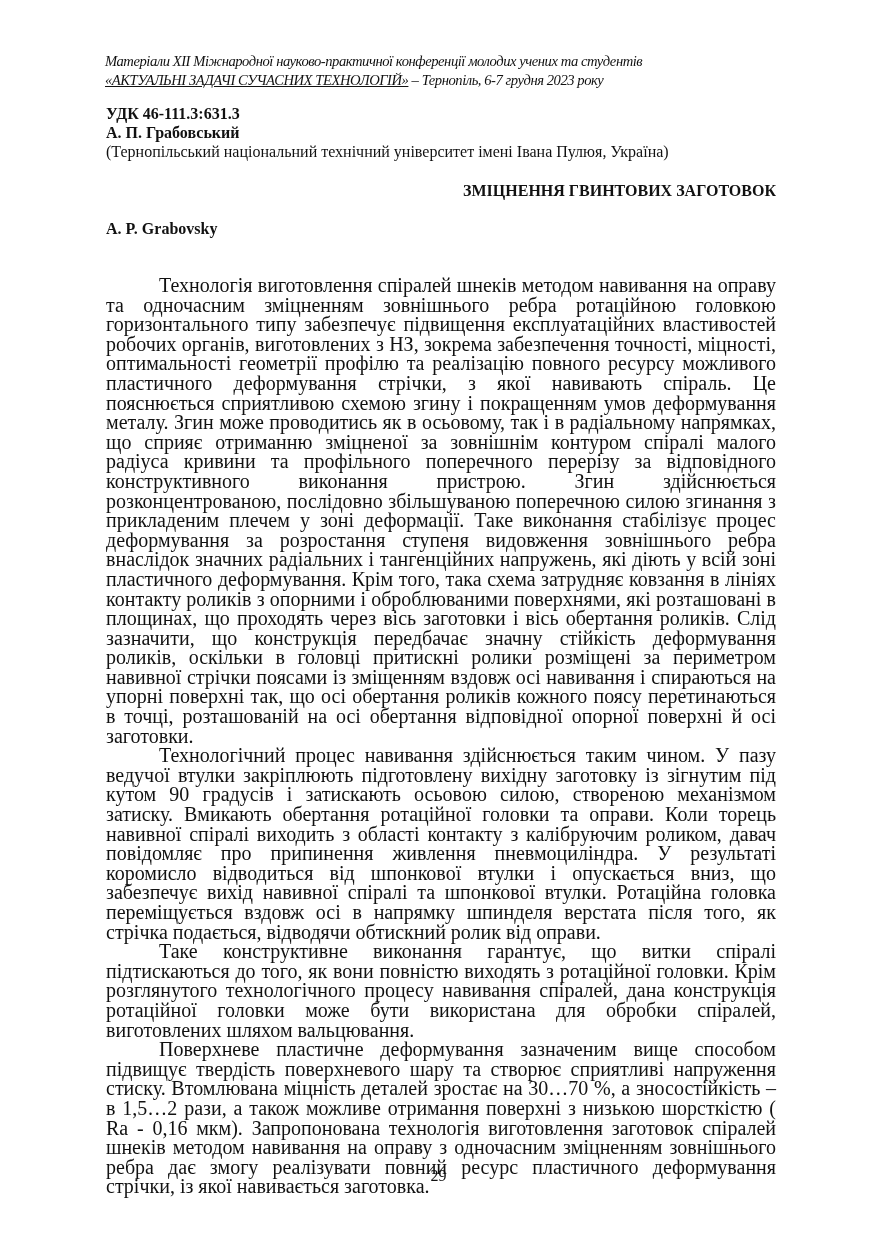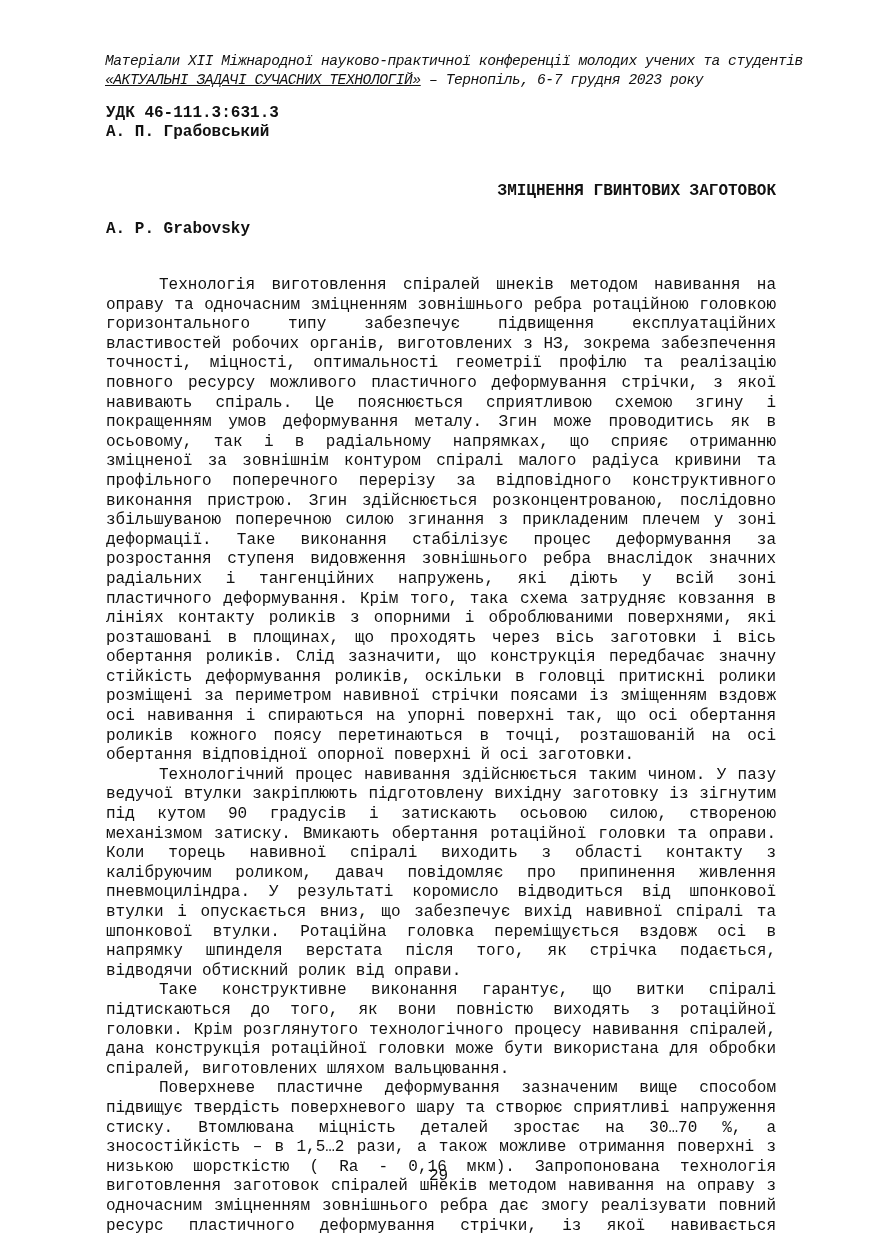--- a/index.html
+++ b/index.html
@@ -1,43 +1,44 @@
 <!DOCTYPE html>
 <html><head>
   <meta charset="utf-8">
   <style>
     html, body { margin: 0; padding: 0; background: #ffffff; }
     body { width: 877px; height: 1240px; position: relative; overflow: hidden; color: #111; }
-    .page { position: absolute; left: 0; top: 0; width: 877px; height: 1240px; font-family: Liberation Mono, monospace; }
+    .page { position: absolute; left: 0; top: 0; width: 877px; height: 1240px; font-family: Liberation Serif, serif; }
     .header { position: absolute; left: 105px; top: 52px; width: 672px; font-style: italic; font-size: 14.6px; line-height: 19px; letter-spacing: -0.45px; }
     .header .l1 { text-align: left; white-space: nowrap; }
     .header .l2 { text-align: left; white-space: nowrap; }
     .header .l2 .conf { text-decoration: underline; }
     .meta { position: absolute; left: 106px; top: 104px; width: 672px; font-size: 16px; line-height: 19px; }
     .udk, .author { font-weight: bold; }
     .affil { white-space: nowrap; }
     .title-uk { position: absolute; left: 106px; top: 182px; width: 670px; text-align: right; font-weight: bold; font-size: 16px; }
     .author-en { position: absolute; left: 106px; top: 220px; font-weight: bold; font-size: 16px; }
     .title-en { position: absolute; left: 106px; top: 240px; width: 670px; text-align: center; font-weight: bold; font-size: 16px; }
-    .body { position: absolute; left: 106px; top: 276px; width: 670px; font-size: 16px; line-height: 19.6px; }
+    .body { position: absolute; left: 106px; top: 276px; width: 670px; font-size: 20px; line-height: 19.6px; }
     .body p { margin: 0; text-align: justify; text-indent: 53px; hyphens: none; }
     .pagenum { position: absolute; left: 0; top: 1167px; width: 877px; text-align: center; font-size: 16px; }
   </style>
 </head>
 <body>
 
 <div class="page">
   <div class="header">
     <div class="l1">Матеріали XII Міжнародної науково-практичної конференції молодих учених та студентів</div>
     <div class="l2"><span class="conf">«АКТУАЛЬНІ ЗАДАЧІ СУЧАСНИХ ТЕХНОЛОГІЙ»</span><span> – Тернопіль, 6-7 грудня 2023 року</span></div>
   </div>
 
   <div class="meta">
     <div class="udk">УДК 46-111.3:631.3</div>
     <div class="author">А. П. Грабовський</div>
+    <div class="affil">(Тернопільський національний технічний університет імені Івана Пулюя, Україна)</div>
   </div>
 
   <div class="title-uk">ЗМІЦНЕННЯ ГВИНТОВИХ ЗАГОТОВОК</div>
   <div class="author-en">A. P. Grabovsky</div>
 
   <div class="body">
     <p>Технологія виготовлення спіралей шнеків методом навивання на оправу та одночасним зміцненням зовнішнього ребра ротаційною головкою горизонтального типу забезпечує підвищення експлуатаційних властивостей робочих органів, виготовлених з НЗ, зокрема забезпечення точності, міцності, оптимальності геометрії профілю та реалізацію повного ресурсу можливого пластичного деформування стрічки, з якої навивають спіраль. Це пояснюється сприятливою схемою згину і покращенням умов деформування металу. Згин може проводитись як в осьовому, так і в радіальному напрямках, що сприяє отриманню зміцненої за зовнішнім контуром спіралі малого радіуса кривини та профільного поперечного перерізу за відповідного конструктивного виконання пристрою. Згин здійснюється розконцентрованою, послідовно збільшуваною поперечною силою згинання з прикладеним плечем у зоні деформації. Таке виконання стабілізує процес деформування за розростання ступеня видовження зовнішнього ребра внаслідок значних радіальних і тангенційних напружень, які діють у всій зоні пластичного деформування. Крім того, така схема затрудняє ковзання в лініях контакту роликів з опорними і оброблюваними поверхнями, які розташовані в площинах, що проходять через вісь заготовки і вісь обертання роликів. Слід зазначити, що конструкція передбачає значну стійкість деформування роликів, оскільки в головці притискні ролики розміщені за периметром навивної стрічки поясами із зміщенням вздовж осі навивання і спираються на упорні поверхні так, що осі обертання роликів кожного поясу перетинаються в точці, розташованій на осі обертання відповідної опорної поверхні й осі заготовки.</p>
     <p>Технологічний процес навивання здійснюється таким чином. У пазу ведучої втулки закріплюють підготовлену вихідну заготовку із зігнутим під кутом 90 градусів і затискають осьовою силою, створеною механізмом затиску. Вмикають обертання ротаційної головки та оправи. Коли торець навивної спіралі виходить з області контакту з калібруючим роликом, давач повідомляє про припинення живлення пневмоциліндра. У результаті коромисло відводиться від шпонкової втулки і опускається вниз, що забезпечує вихід навивної спіралі та шпонкової втулки. Ротаційна головка переміщується вздовж осі в напрямку шпинделя верстата після того, як стрічка подається, відводячи обтискний ролик від оправи.</p>
     <p>Таке конструктивне виконання гарантує, що витки спіралі підтискаються до того, як вони повністю виходять з ротаційної головки. Крім розглянутого технологічного процесу навивання спіралей, дана конструкція ротаційної головки може бути використана для обробки спіралей, виготовлених шляхом вальцювання.</p>
     <p>Поверхневе пластичне деформування зазначеним вище способом підвищує твердість поверхневого шару та створює сприятливі напруження стиску. Втомлювана міцність деталей зростає на 30…70 %, а зносостійкість – в 1,5…2 рази, а також можливе отримання поверхні з низькою шорсткістю ( Ra - 0,16 мкм). Запропонована технологія виготовлення заготовок спіралей шнеків методом навивання на оправу з одночасним зміцненням зовнішнього ребра дає змогу реалізувати повний ресурс пластичного деформування стрічки, із якої навивається заготовка.</p>

